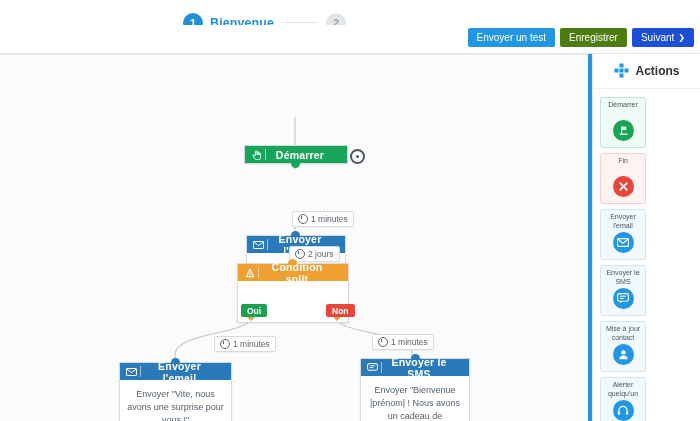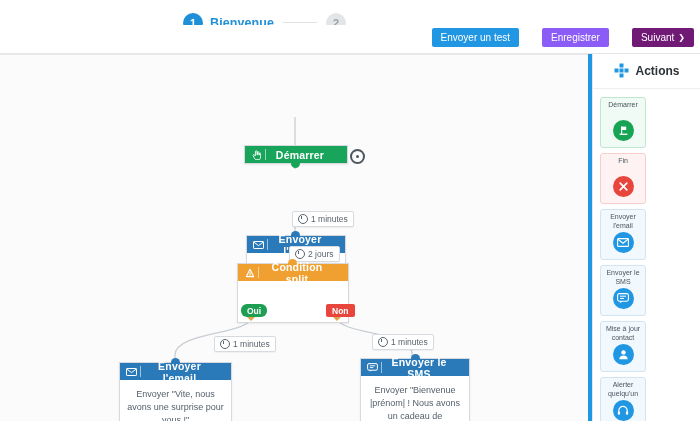--- a/index.html
+++ b/index.html
@@ -21,30 +21,30 @@
     display:flex;align-items:center;justify-content:center;
     font-size:11px;font-weight:bold;color:#fff;background:#1f90d8;
   }
   .step.inactive .step-num{background:#e3e6e8;color:#9aa2a8;}
   .step-label{font-size:12.5px;font-weight:bold;color:#1f90d8;letter-spacing:.1px;}
   .step.inactive .step-label{color:#0f766e;margin-top:29px;}
   .step-sep{width:34px;height:1px;background:#dfe3e6;margin:0 9px;}
 
   
   .actionbar{position:absolute;left:0;top:25px;width:700px;height:28px;background:#fff;border-bottom:1px solid #e4e7ea;}
-  .btns{position:absolute;right:6px;top:3px;display:flex;gap:23px;}
+  .btns{position:absolute;right:6px;top:3px;display:flex;gap:5px;}
   .btn{
     height:19px;padding:0 9px;border-radius:2px;border:0;
     display:flex;align-items:center;justify-content:center;
     font-size:10px;color:#fff;white-space:nowrap;cursor:pointer;
     font-family:inherit;
   }
   .btn-blue{background:#2196e3;}
-  .btn-blue2{background:#8b5cf6;}
-  .btn-dark{background:#701a75;gap:4px;}
+  .btn-blue2{background:#4d7c0f;}
+  .btn-dark{background:#1d4ed8;gap:4px;}
   .btn-dark .chev{font-size:8px;}
 
   
   .canvas{
     position:absolute;left:0;top:54px;width:591px;height:367px;
     background:#fbfbfc;border-top:1px solid #e8eaec;overflow:hidden;
   }
   .canvas-edge{position:absolute;left:588px;top:54px;width:4px;height:367px;background:#2196e3;}
 
   
@@ -88,21 +88,21 @@
     width:8px;height:8px;border-radius:50%;border:1.4px solid #5b646d;position:relative;flex:none;
   }
   .pill .clk::after{content:"";position:absolute;left:2.3px;top:1.2px;width:1px;height:2.6px;background:#5b646d;}
 
   
   .badge{
     position:absolute;height:13px;border-radius:2px;color:#fff;
     font-size:8.5px;font-weight:bold;display:flex;align-items:center;justify-content:center;
     padding:0 6px;cursor:pointer;
   }
-  .badge-yes{background:#1d9e52;border-radius:6px;}
+  .badge-yes{background:#1d9e52;}
   .badge-no{background:#e8453c;}
   .badge-tail{position:absolute;width:0;height:0;border-left:4px solid transparent;border-right:4px solid transparent;}
 
   
   .tab-top{
     position:absolute;width:9px;height:5px;border-radius:5px 5px 0 0;background:#2a7ab9;
   }
   .tab-top.orange{background:#f0a030;}
   .tab-bot{
     position:absolute;width:9px;height:5px;border-radius:0 0 5px 5px;background:#2a7ab9;

